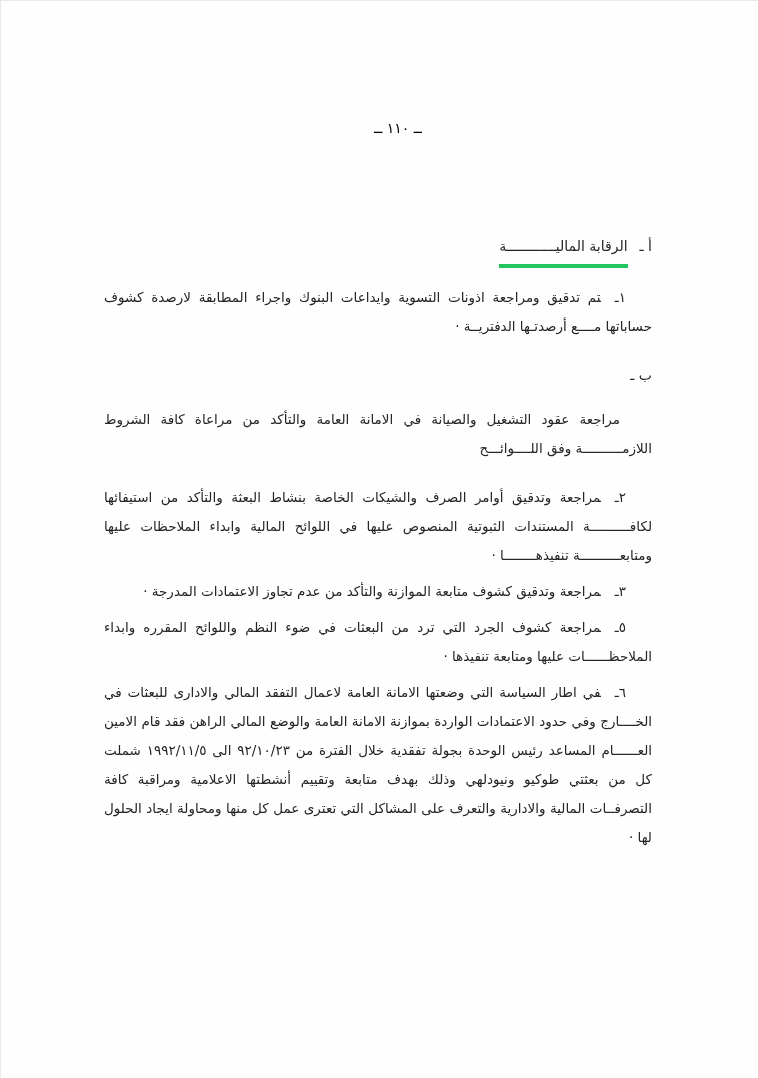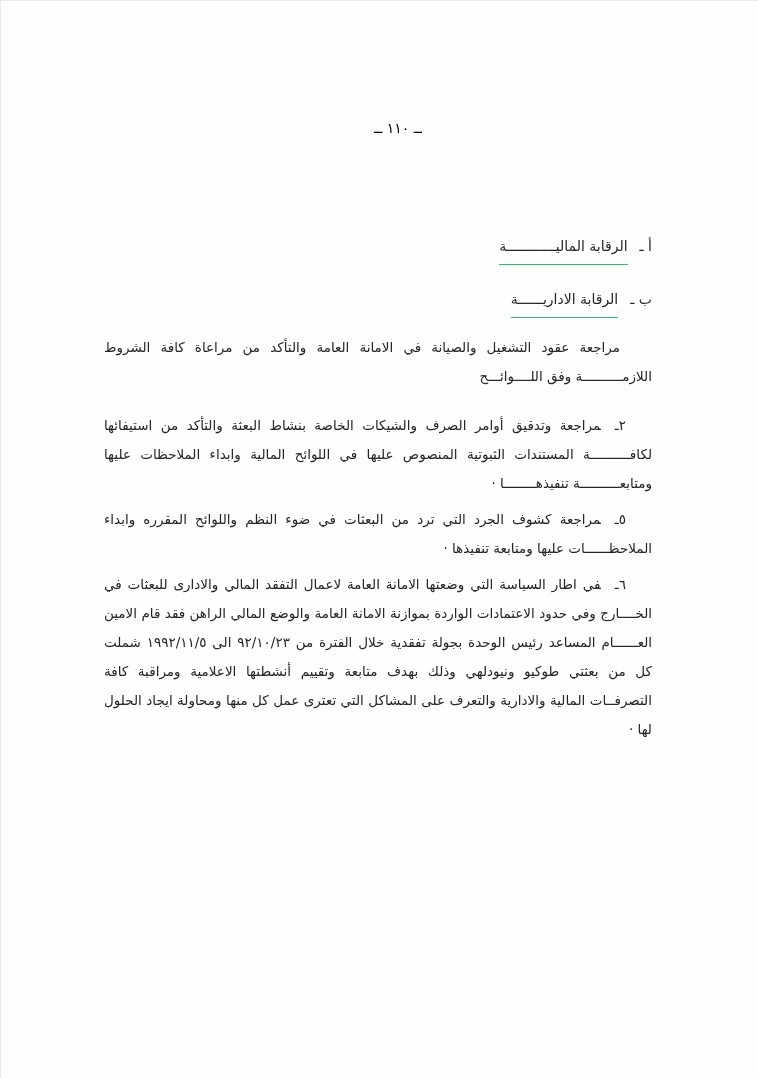--- a/index.html
+++ b/index.html
@@ -41,21 +41,21 @@
     display: flex;
     align-items: flex-start;
     gap: 12px;
     margin-bottom: 15px;
     font-size: 14px;
   }
   .section-heading .sec-label {
     white-space: nowrap;
   }
   .section-heading .sec-title {
-    border-bottom: 1px solid #22c55e;
+    border-bottom: 4px solid #22c55e;
     padding-bottom: 3px;
   }
   .section-b {
     margin-top: 20px;
   }
   .intro {
     margin: 0 0 20px 0;
     text-align: justify;
     text-indent: 32px;
   }
@@ -76,32 +76,33 @@
 
   <div class="page-number">ــ ١١٠ ــ</div>
 
   <div class="content">
 
     <div class="section-heading">
       <span class="sec-label">أ ـ</span>
       <span class="sec-title">الرقابة الماليــــــــــــة</span>
     </div>
 
+    <p class="item"><span class="num">١ـ</span><span>تم تدقيق ومراجعة اذونات التسوية وايداعات البنوك واجراء المطابقة لارصدة كشوف حساباتها مــــع أرصدتـها الدفتريــة ·</span></p>
 
 
     <div class="section-heading section-b">
       <span class="sec-label">ب ـ</span>
-      <span class="sec-title">الرقابة الاداريــــــة</span>
     </div>
 
     <p class="intro">مراجعة عقود التشغيل والصيانة في الامانة العامة والتأكد من مراعاة كافة الشروط اللازمــــــــــة وفق اللــــوائـــح</p>
 
 
     <p class="item"><span class="num">٢ـ</span><span>مراجعة وتدقيق أوامر الصرف والشيكات الخاصة بنشاط البعثة والتأكد من استيفائها لكافــــــــــة المستندات الثبوتية المنصوص عليها في اللوائح المالية وابداء الملاحظات عليها ومتابعــــــــــة تنفيذهــــــــا ·</span></p>
 
+    <p class="item"><span class="num">٣ـ</span><span>مراجعة وتدقيق كشوف متابعة الموازنة والتأكد من عدم تجاوز الاعتمادات المدرجة ·</span></p>
 
 
     <p class="item"><span class="num">٥ـ</span><span>مراجعة كشوف الجرد التي ترد من البعثات في ضوء النظم واللوائح المقرره وابداء الملاحظــــــات عليها ومتابعة تنفيذها ·</span></p>
 
     <p class="item"><span class="num">٦ـ</span><span>في اطار السياسة التي وضعتها الامانة العامة لاعمال التفقد المالي والادارى للبعثات في الخــــارج وفي حدود الاعتمادات الواردة بموازنة الامانة العامة والوضع المالي الراهن فقد قام الامين العــــــام المساعد رئيس الوحدة بجولة تفقدية خلال الفترة من ٩٢/١٠/٢٣ الى ١٩٩٢/١١/٥ شملت كل من بعثتي طوكيو ونيودلهي وذلك بهدف متابعة وتقييم أنشطتها الاعلامية ومراقبة كافة التصرفــات المالية والادارية والتعرف على المشاكل التي تعترى عمل كل منها ومحاولة ايجاد الحلول لها ·</span></p>
 
   </div>
 </div>
 
 </body></html>

